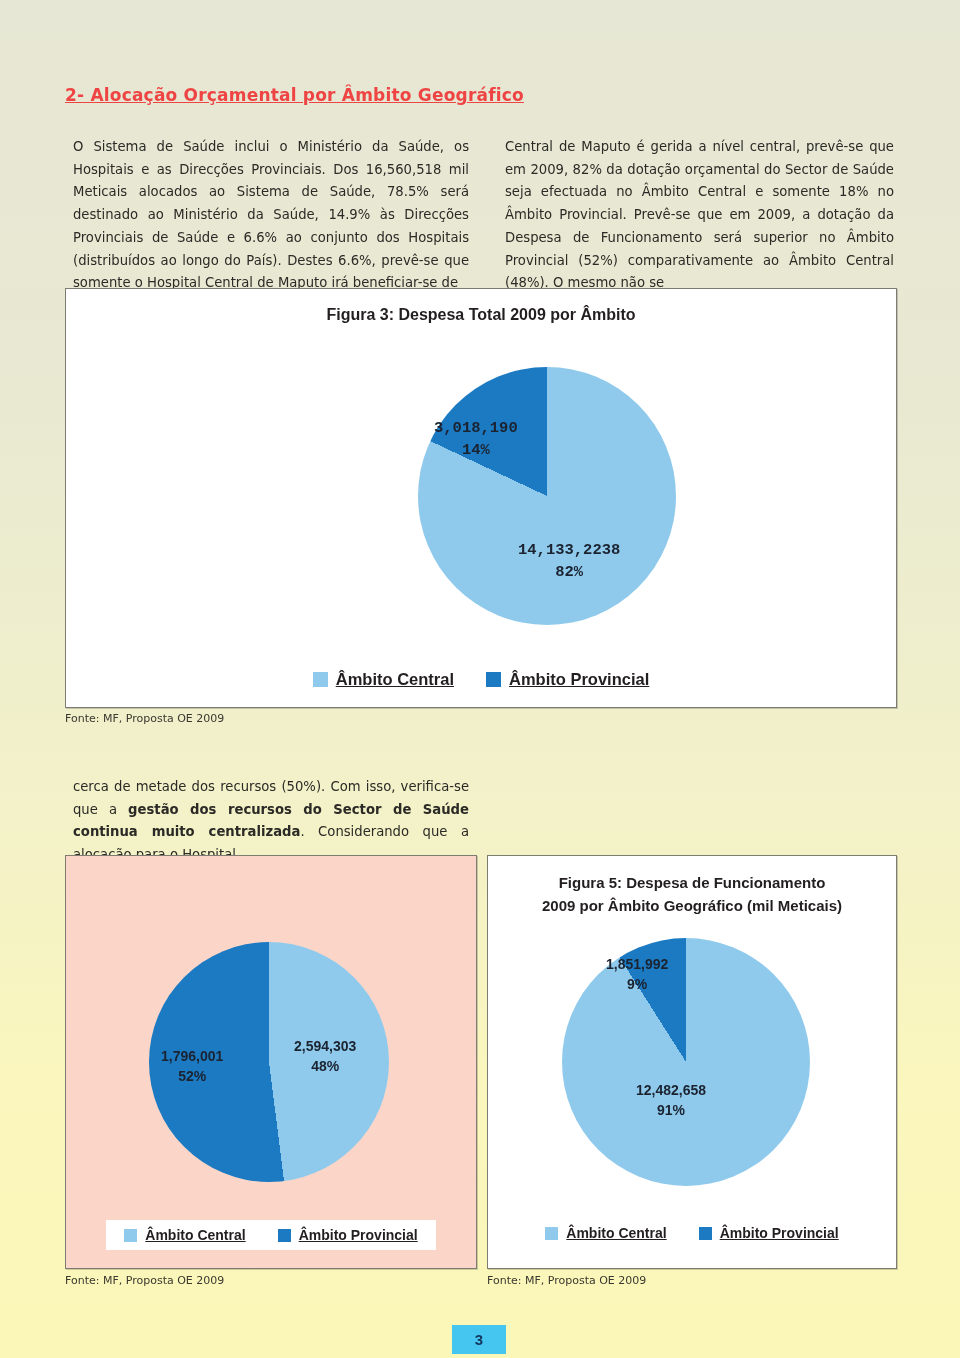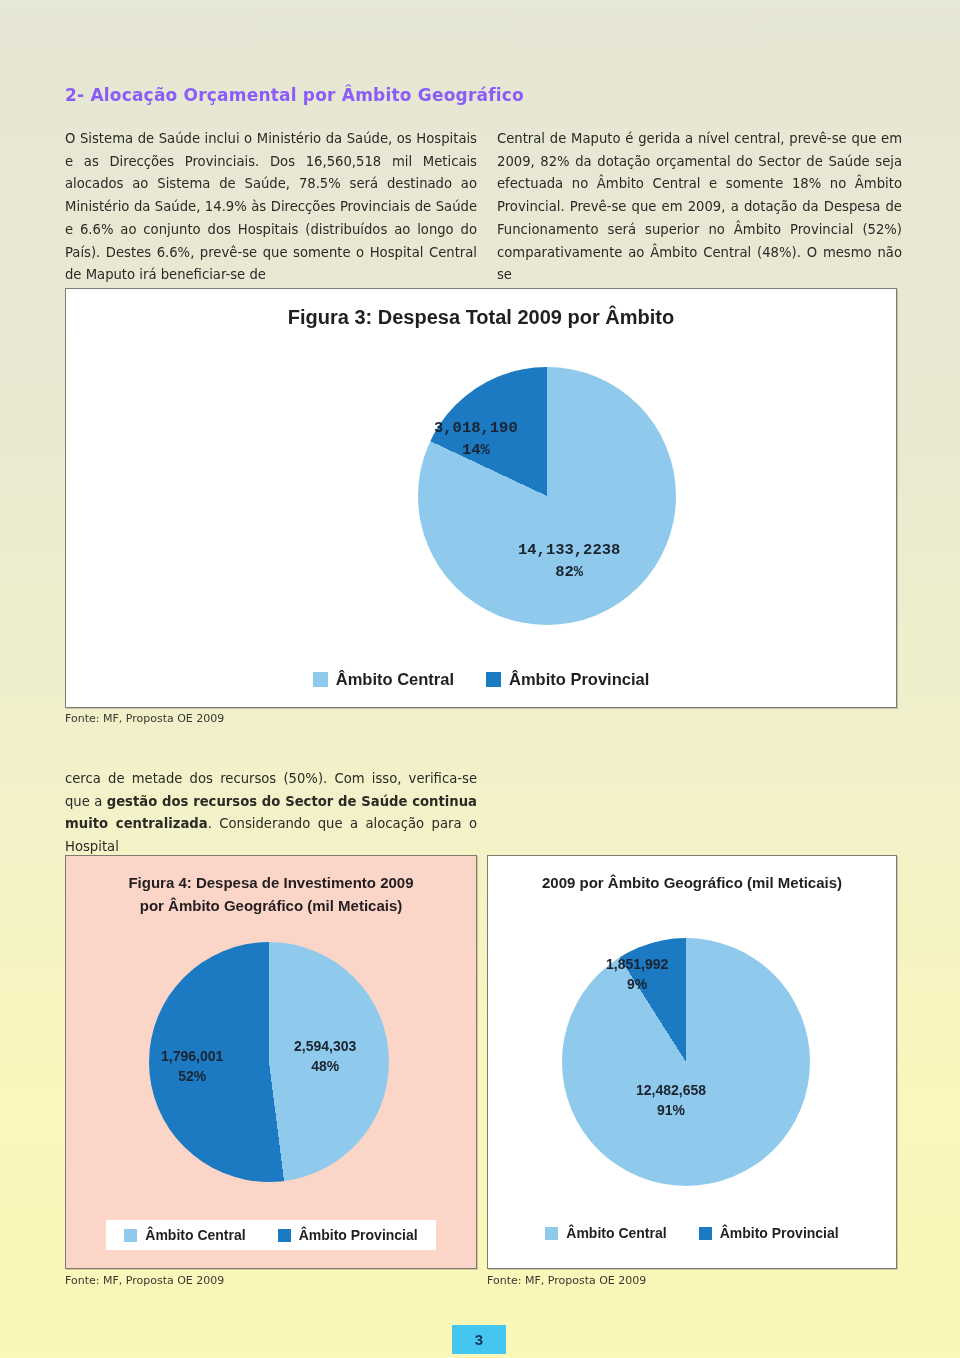--- a/index.html
+++ b/index.html
@@ -6,48 +6,49 @@
   body{
     width:960px;height:1358px;position:relative;overflow:hidden;
     font-family:"DejaVu Sans","Liberation Sans",sans-serif;
     background:linear-gradient(to bottom,#e6e7d4 0%,#e9e9d2 30%,#f2f1c9 58%,#faf6bd 80%,#fbf7b8 100%);
   }
   .page{position:absolute;inset:0;}
 
   
   .h-title{
     position:absolute;left:65px;top:85px;width:820px;
-    font-size:17px;font-weight:bold;color:#8b5cf6;
+    font-size:17px;font-weight:bold;color:#ef4444;
     letter-spacing:.2px;
+    text-decoration:underline;
   }
 
   
   .col{position:absolute;font-size:13.2px;line-height:1.72;color:#2b2a26;text-align:justify;}
   .col.left{left:65px;width:412px;}
   .col.right{left:497px;width:405px;}
-  .col p{margin:0;}
+  .col p{margin:8px;}
   .col b{font-weight:bold;}
 
   #intro-left{top:128px;}
   #intro-right{top:128px;}
   #mid-left{top:768px;}
   #mid-right{top:768px;}
 
   
   .figbox{position:absolute;background:#ffffff;border:1px solid #7d7c72;
           box-shadow:1px 1px 0 rgba(0,0,0,.18);}
   #fig3-box{left:65px;top:288px;width:830px;height:418px;}
   #fig4-box{left:65px;top:855px;width:410px;height:412px;background:#fbd6c8;}
   #fig5-box{left:487px;top:855px;width:408px;height:412px;}
 
   .fig-title{
     text-align:center;font-weight:bold;color:#231f20;
     font-family:"Liberation Sans","DejaVu Sans",sans-serif;
   }
-  #fig3-title{position:absolute;left:0;right:0;top:14px;font-size:20px;line-height:1.45;}
+  #fig3-title{position:absolute;left:0;right:0;top:14px;font-size:16px;line-height:1.45;}
   #fig4-title{position:absolute;left:0;right:0;top:16px;font-size:15px;line-height:1.5;}
   #fig5-title{position:absolute;left:0;right:0;top:16px;font-size:15px;line-height:1.5;}
 
   
   .pie{position:absolute;border-radius:50%;}
   #fig3-pie{left:352px;top:78px;width:258px;height:258px;}
   #fig4-pie{left:83px;top:86px;width:240px;height:240px;}
   #fig5-pie{left:74px;top:82px;width:248px;height:248px;}
 
   .pie-label{
@@ -56,21 +57,21 @@
     line-height:1.45;white-space:nowrap;
   }
   .pl-16{font-size:15.5px;font-family:Liberation Mono, monospace;}
   .pl-14{font-size:14px;}
 
   
   .legend{position:absolute;display:flex;align-items:center;background:#fff;}
   .legend .item{display:flex;align-items:center;margin:0 16px;}
   .swatch{width:13px;height:13px;display:inline-block;margin-right:8px;}
   .legend .lbl{font-weight:bold;color:#231f20;
-      font-family:"Liberation Sans","DejaVu Sans",sans-serif;}
+      font-family:"Liberation Sans","DejaVu Sans",sans-serif;text-decoration:underline;}
 
   #fig3-legend{left:0;right:0;bottom:18px;justify-content:center;}
   #fig3-legend .lbl{font-size:16.5px;}
   #fig3-legend .swatch{width:15px;height:15px;}
 
   #fig4-legend{left:40px;right:40px;bottom:18px;justify-content:center;padding:7px 0;}
   #fig4-legend .lbl{font-size:14px;}
   #fig5-legend{left:20px;right:20px;bottom:20px;justify-content:center;padding:7px 0;}
   #fig5-legend .lbl{font-size:14px;}
 
@@ -132,24 +133,20 @@
     </div>
   </div>
 
   <div class="source" id="src-fig3">Fonte: MF, Proposta OE 2009</div>
 
   <div class="col left" id="mid-left">
     <p><span>cerca de metade dos recursos (50%). Com isso, verifica-se que a </span><b>gestão dos recursos do Sector de Saúde continua muito centralizada</b><span>. Considerando que a alocação para o Hospital</span></p>
   </div>
 
   <div class="figbox" id="fig4-box" style="background: rgb(251, 214, 200);">
-    <div class="fig-title" id="fig4-title">
-      <div>Figura 4: Despesa de Investimento 2009</div>
-      <div>por Âmbito Geográfico (mil Meticais)</div>
-    </div>
 
     <div class="pie" id="fig4-pie" style="background: conic-gradient(rgb(143, 202, 236) 0deg, rgb(143, 202, 236) 172.8deg, rgb(27, 122, 194) 172.8deg, rgb(27, 122, 194) 360deg);"></div>
 
     <div class="pie-label pl-14" style="left:95px;top:190px;">
       <div>1,796,001</div>
       <div>52%</div>
     </div>
 
     <div class="pie-label pl-14" style="left:228px;top:180px;">
       <div>2,594,303</div>
@@ -165,20 +162,21 @@
         <span class="swatch" style="background: rgb(27, 122, 194);"></span>
         <span class="lbl">Âmbito Provincial</span>
       </div>
     </div>
   </div>
 
   <div class="source" id="src-fig4">Fonte: MF, Proposta OE 2009</div>
 
   <div class="figbox" id="fig5-box">
     <div class="fig-title" id="fig5-title">
+      <div>Figura 5: Despesa de Funcionamento</div>
       <div>2009 por Âmbito Geográfico (mil Meticais)</div>
     </div>
 
     <div class="pie" id="fig5-pie" style="background: conic-gradient(rgb(143, 202, 236) 0deg, rgb(143, 202, 236) 327.6deg, rgb(27, 122, 194) 327.6deg, rgb(27, 122, 194) 360deg);"></div>
 
     <div class="pie-label pl-14" style="left:118px;top:98px;">
       <div>1,851,992</div>
       <div>9%</div>
     </div>
 

